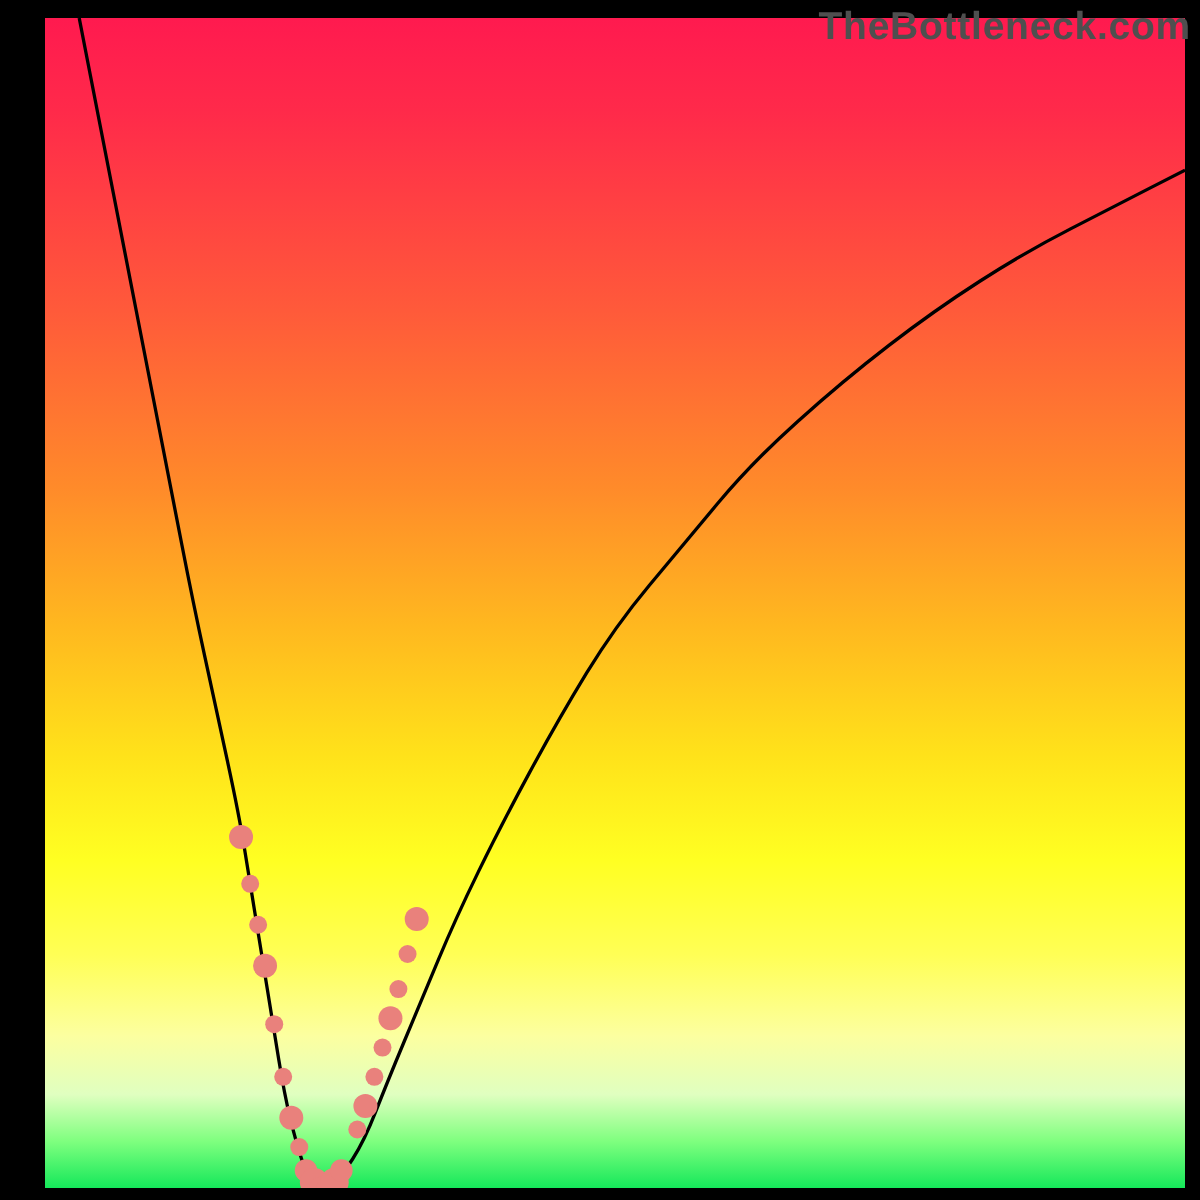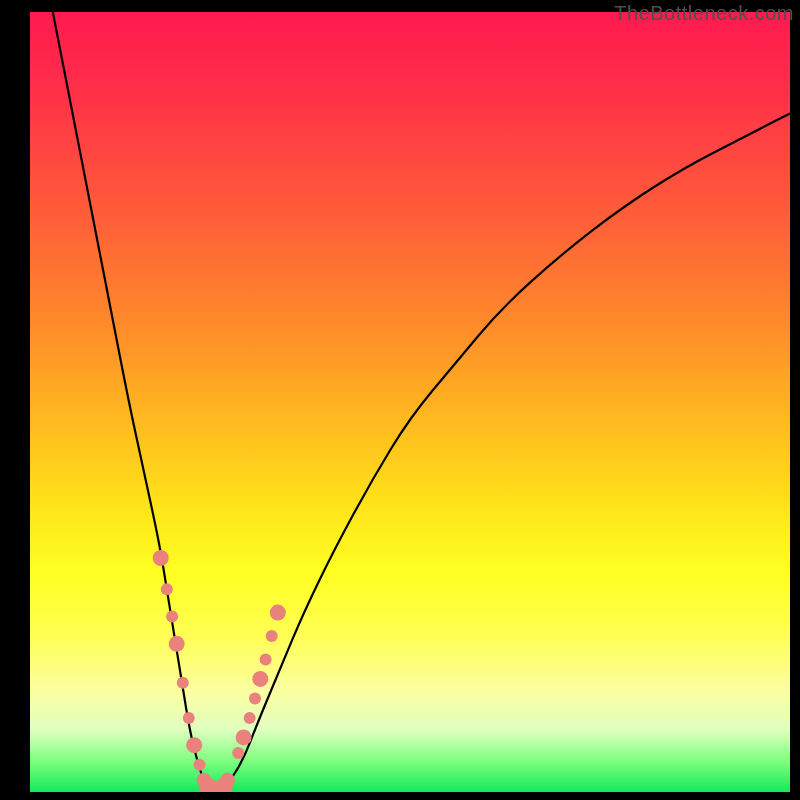--- a/index.html
+++ b/index.html
@@ -40,23 +40,23 @@
       #e0ffc0 92%,
       #7fff7f 96%,
       #15e85a 100%
     );
   }
   .watermark {
     position: absolute;
     top: 2px;
     right: 6px;
     color: #4f4f4f;
-    font-size: 20px;
+    font-size: 26px;
     letter-spacing: 0.5px;
-    font-weight: 400;
+    font-weight: 700;
     z-index: 10;
   }
   svg.curve {
     position: absolute;
     left: 0;
     top: 0;
   }
   .dot {
     fill: #e9817c;
   }

